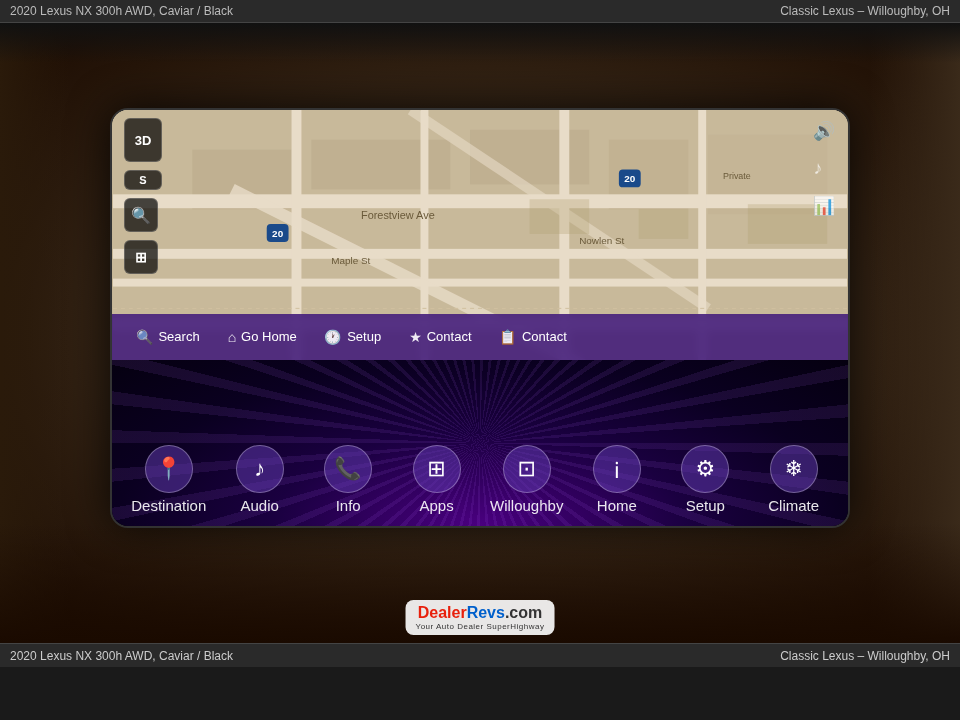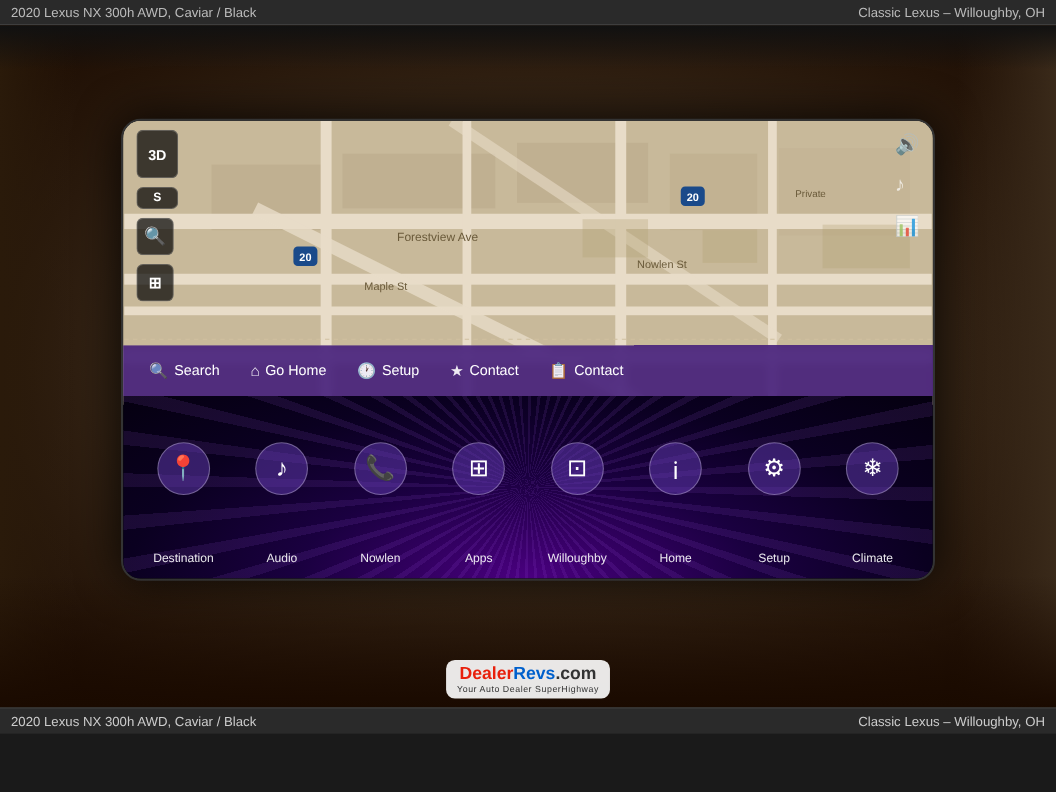--- a/index.html
+++ b/index.html
@@ -231,24 +231,23 @@
       background: rgba(100, 60, 180, 0.5);
       border: 1.5px solid rgba(255,255,255,0.3);
       display: flex;
       align-items: center;
       justify-content: center;
       font-size: 22px;
       color: white;
     }
 
     .bottom-icon-label {
-      font-size: 11px;
+      font-size: 15px;
       color: rgba(255,255,255,0.9);
       text-align: left;
-      margin-top: 48px;
     }
 
     
     .bottom-bar {
       background: #2a2a2a;
       color: #ccc;
       font-size: 12px;
       padding: 4px 10px;
       display: flex;
       justify-content: space-between;
@@ -454,21 +453,21 @@
         <div class="bottom-icon-item">
           <div class="bottom-icon-circle">📍</div>
           <span class="bottom-icon-label">Destination</span>
         </div>
         <div class="bottom-icon-item">
           <div class="bottom-icon-circle">♪</div>
           <span class="bottom-icon-label">Audio</span>
         </div>
         <div class="bottom-icon-item">
           <div class="bottom-icon-circle">📞</div>
-          <span class="bottom-icon-label">Nowlen</span>
+          <span class="bottom-icon-label">Info</span>
         </div>
         <div class="bottom-icon-item">
           <div class="bottom-icon-circle">⊞</div>
           <span class="bottom-icon-label">Apps</span>
         </div>
         <div class="bottom-icon-item">
           <div class="bottom-icon-circle">⊡</div>
           <span class="bottom-icon-label">Willoughby</span>
         </div>
         <div class="bottom-icon-item">

